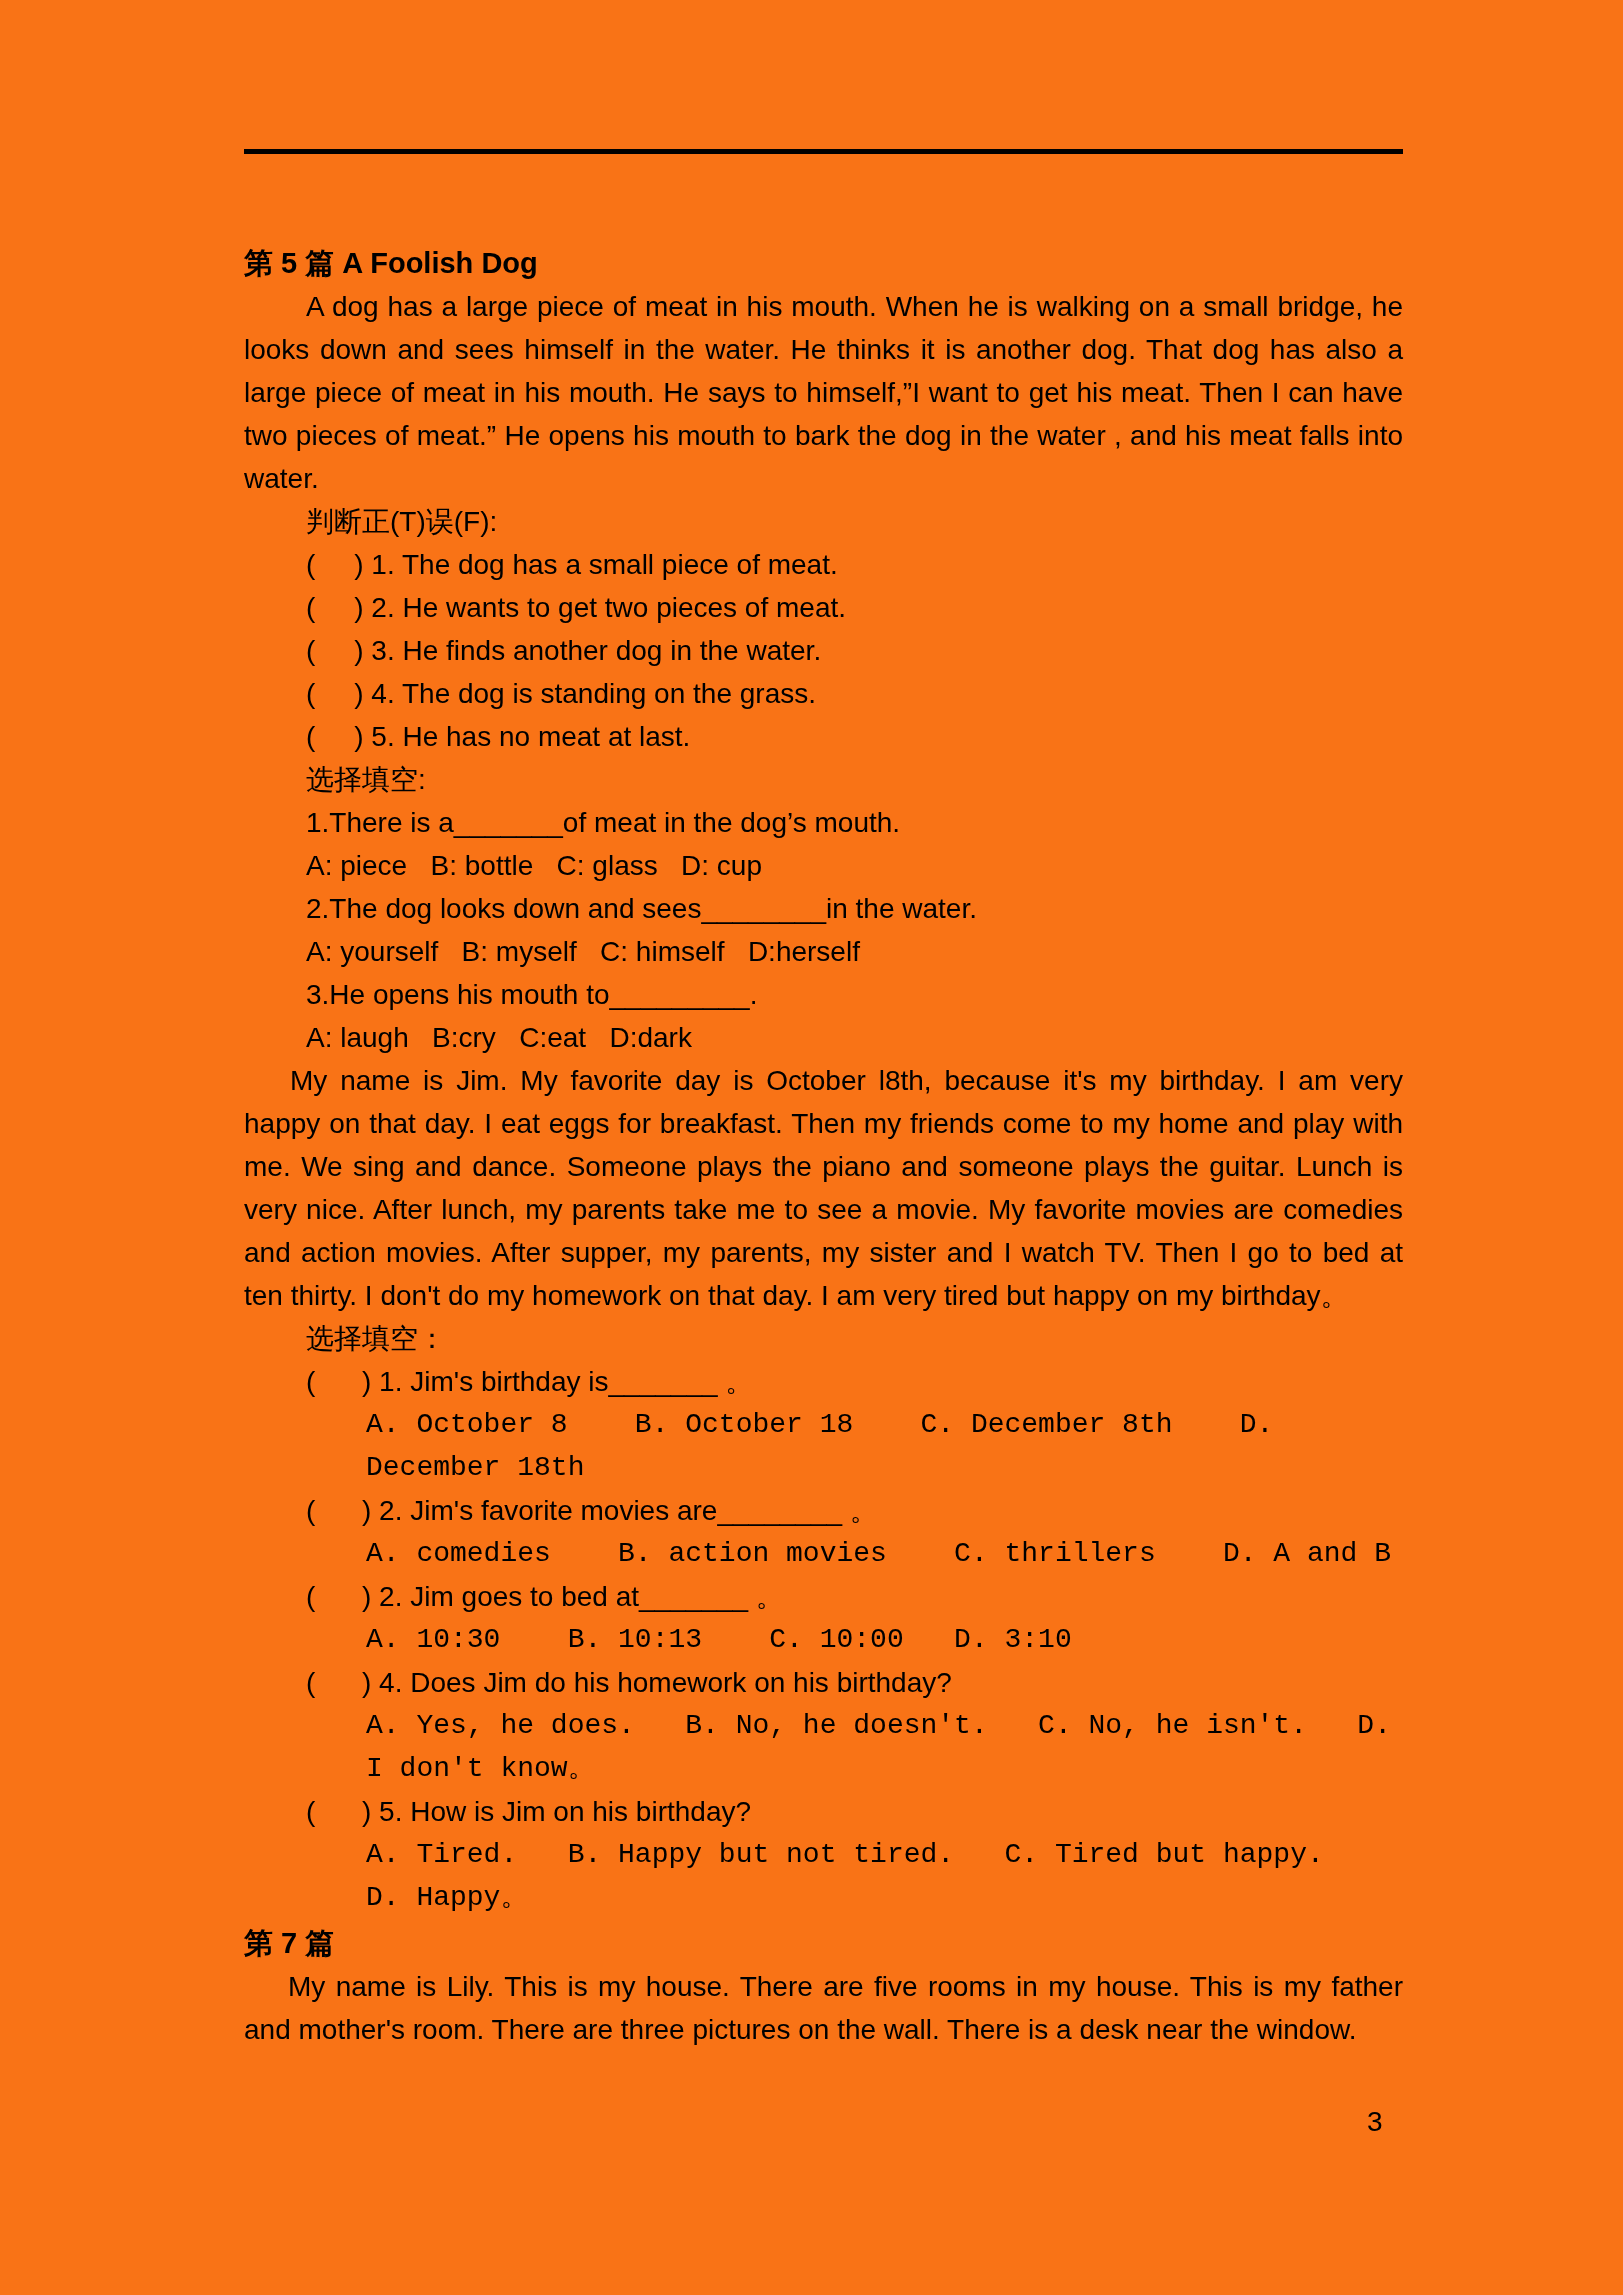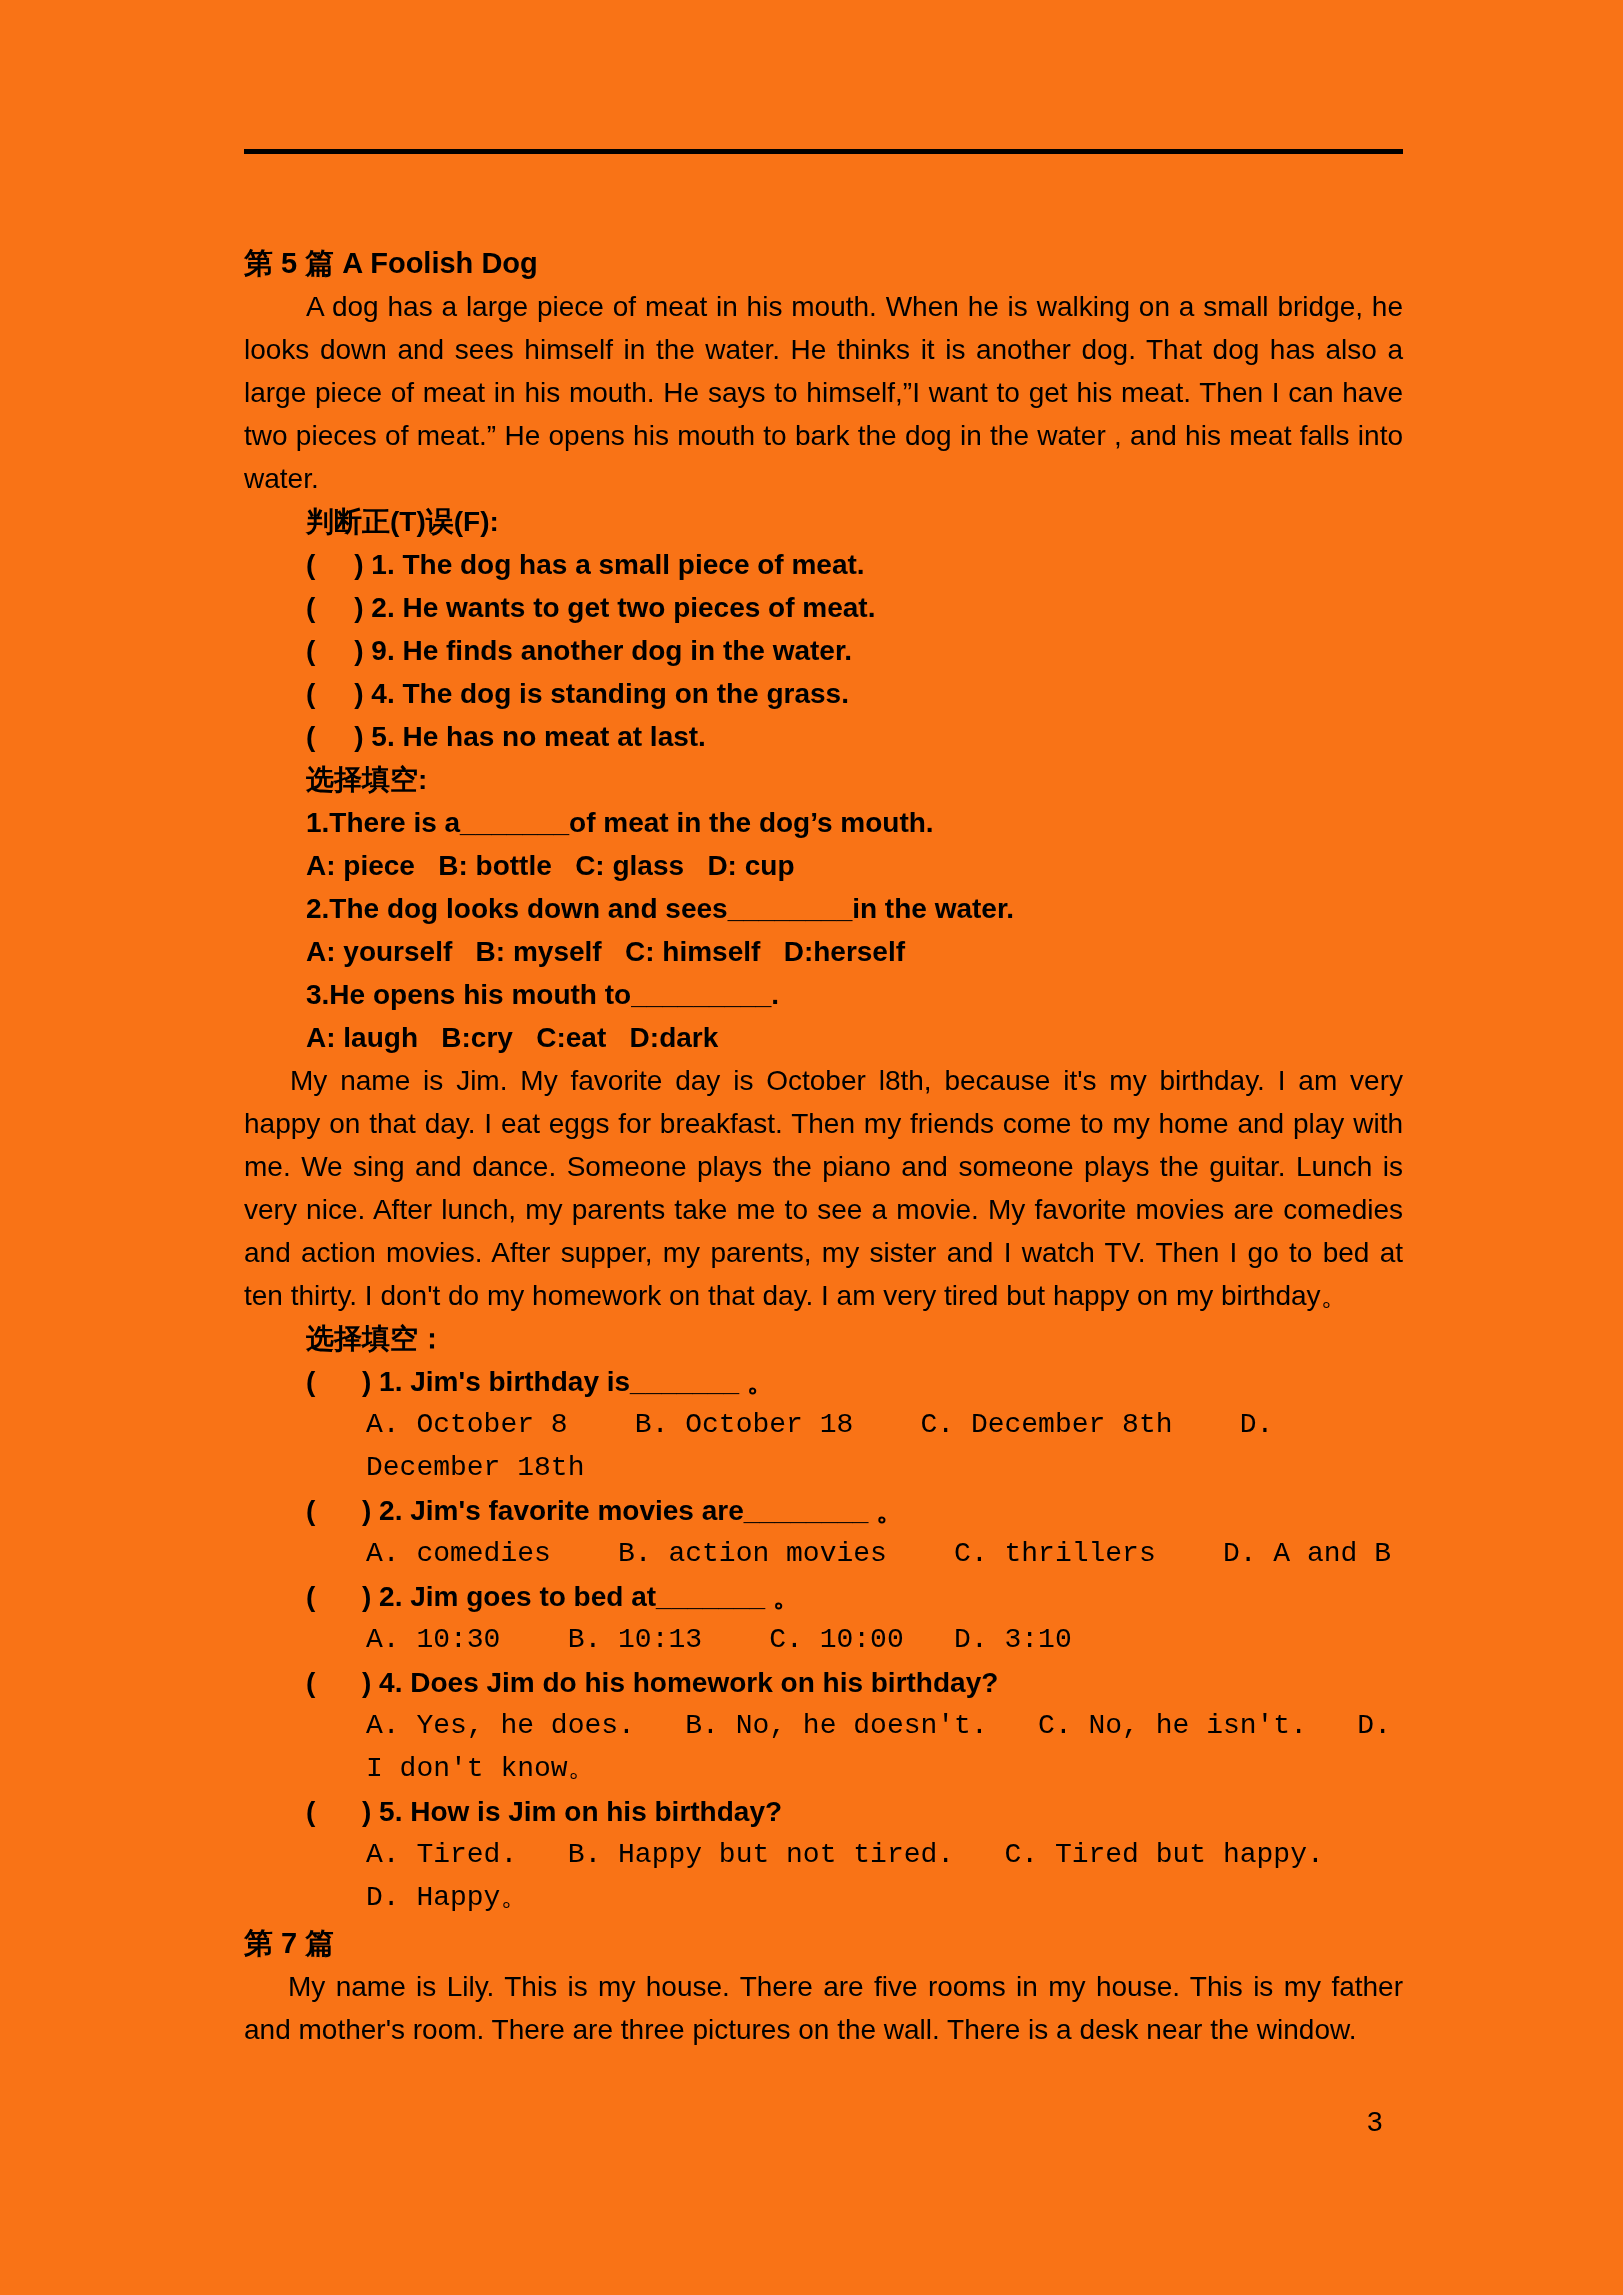--- a/index.html
+++ b/index.html
@@ -39,21 +39,20 @@
     text-align: justify;
     font-family: "Liberation Sans", "DejaVu Sans", sans-serif;
   }
   .p5 { text-indent: 62px; }
   .p6 { text-indent: 46px; }
   .p7 { text-indent: 44px; }
   .ind {
     padding-left: 62px;
     white-space: pre-wrap;
     font-family: "Liberation Sans", "DejaVu Sans", sans-serif;
-    font-weight: bold;
   }
   .ind2 {
     padding-left: 122px;
     white-space: pre-wrap;
     font-family: Liberation Mono, monospace;
   }
   .page-number {
     position: absolute;
     left: 1367px;
     top: 2100px;
@@ -69,21 +68,21 @@
   <div class="header-rule"></div>
 
   <div class="content">
 
     <div class="heading">第 5 篇 A Foolish Dog</div>
     <div class="para p5">A dog has a large piece of meat in his mouth. When he is walking on a small bridge, he looks down and sees himself in the water. He thinks it is another dog. That dog has also a large piece of meat in his mouth. He says to himself,”I want to get his meat. Then I can have two pieces of meat.” He opens his mouth to bark the dog in the water , and his meat falls into water.</div>
 
     <div class="ind">判断正(T)误(F):</div>
     <div class="ind">(     ) 1. The dog has a small piece of meat.</div>
     <div class="ind">(     ) 2. He wants to get two pieces of meat.</div>
-    <div class="ind">(     ) 9. He finds another dog in the water.</div>
+    <div class="ind">(     ) 3. He finds another dog in the water.</div>
     <div class="ind">(     ) 4. The dog is standing on the grass.</div>
     <div class="ind">(     ) 5. He has no meat at last.</div>
 
     <div class="ind">选择填空:</div>
     <div class="ind">1.There is a_______of meat in the dog’s mouth.</div>
     <div class="ind">A: piece   B: bottle   C: glass   D: cup</div>
     <div class="ind">2.The dog looks down and sees________in the water.</div>
     <div class="ind">A: yourself   B: myself   C: himself   D:herself</div>
     <div class="ind">3.He opens his mouth to_________.</div>
     <div class="ind">A: laugh   B:cry   C:eat   D:dark</div>

